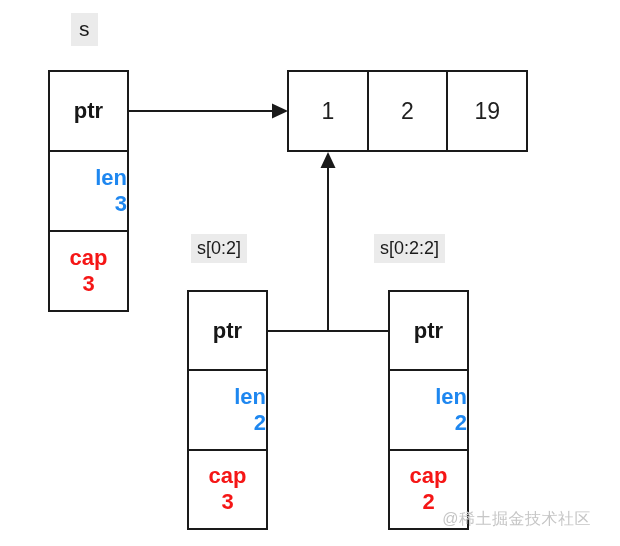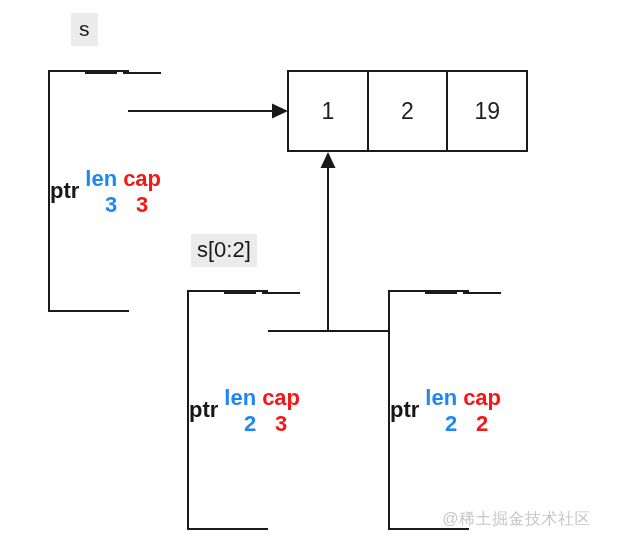--- a/index.html
+++ b/index.html
@@ -15,34 +15,34 @@
     font-family:"Liberation Sans","DejaVu Sans",sans-serif;
     width:620px;height:546px;position:relative;overflow:hidden;
   }
   .canvas{position:absolute;left:0;top:0;width:620px;height:546px;background:#fff;}
 
   
   .tag{
     position:absolute;
     background:var(--label-bg,#ebebeb);
     color:#1a1a1a;
-    font-size:22px;
+    font-size:18px;
     line-height:1.0;
     padding:5px 6px 6px 6px;
     white-space:nowrap;
   }
   .tag.small{font-size:21px;padding:5px 8px 7px 8px;}
 
   
   .struct{
     position:absolute;
     width:81px;
     border:2px solid var(--line,#1a1a1a);
     background:#fff;
-    display:flex;flex-direction:row;gap:6px;
+    display:flex;flex-direction:column;
   }
   .struct .cell{
     flex:1 1 0;
     display:flex;flex-direction:column;align-items:center;justify-content:center;
     font-weight:bold;font-size:22px;line-height:1.18;color:#171717;
     background:#fff;
   }
   .struct .cell + .cell{border-top:2px solid var(--line,#1a1a1a);}
   .struct .cell.len{color:var(--len-text,#1e87f0);align-items:flex-end;}
   .struct .cell.cap{color:var(--cap-text,#f51616);}
@@ -70,20 +70,21 @@
     letter-spacing:0.5px;white-space:nowrap;
   }
 </style>
 </head>
 <body>
 
 <div class="canvas">
 
   <span class="tag small" style="left:71px;top:13px;">s</span>
   <span class="tag" style="left:191px;top:234px;">s[0:2]</span>
+  <span class="tag" style="left:374px;top:234px;">s[0:2:2]</span>
 
   <div class="struct" style="left:48px;top:70px;height:242px;">
     <div class="cell ptr">
       <span>ptr</span>
     </div>
     <div class="cell len">
       <span>len</span>
       <span>3</span>
     </div>
     <div class="cell cap">

